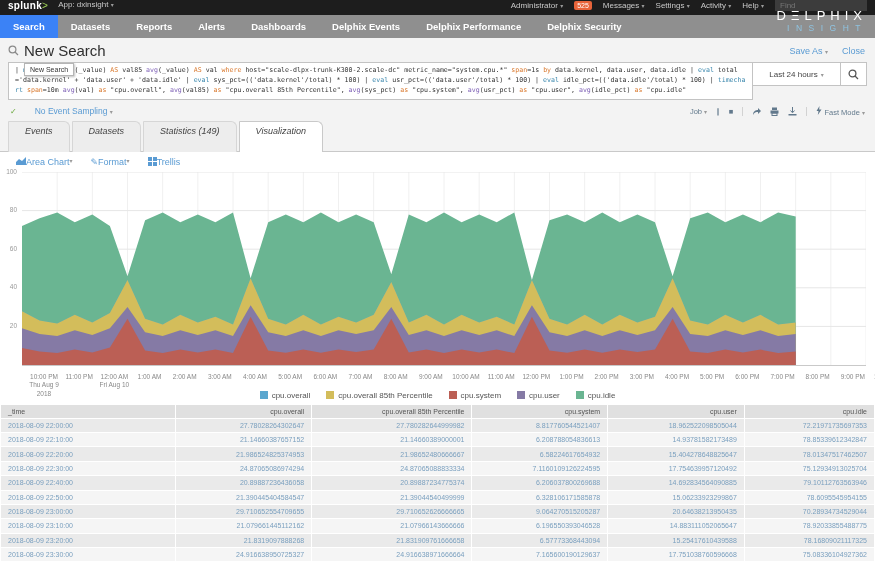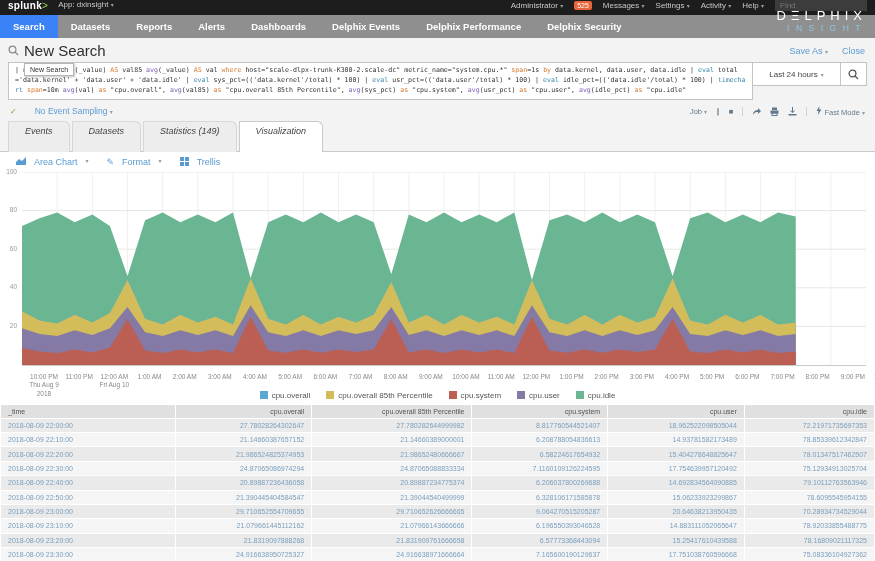--- a/index.html
+++ b/index.html
@@ -59,21 +59,21 @@
   .mini-icon { font-size:7.5px; color:#62798c; cursor:pointer; }
   .vsep { width:1px; height:9px; background:#d2d2d2; }
   
   .tabs { display:flex; padding:0 8px; border-bottom:1px solid #c9c9c9; font-size:9px; color:#444; }
   .tab { padding:4px 16px 16px; border:1px solid #d6d6d6; border-bottom:none; margin-right:2px;
          background:#ededed; position:relative; top:1px; cursor:pointer; border-radius:1px 6px 0 0;font-style:italic; }
   .tab.active { background:#fff; border-color:#c9c9c9; }
   
   .viz-area { background:#fff; }
   .viz-toolbar { display:flex; gap:18px; padding:5px 0 5px 16px; font-size:9px; color:#5a9bd3; }
-  .viz-btn { display:flex; gap:8px; cursor:pointer; }
+  .viz-btn { display:flex; gap:0; cursor:pointer; }
   .chart-wrap { position:relative; padding-left:22px; }
   .ylabels { position:absolute; left:0; top:0; width:19px; height:195px; }
   .ylabels span { position:absolute; right:2px; font-size:6.5px; color:#999; }
   .xlabels { position:relative; height:22px; font-size:6.5px; color:#888; }
   .xtick { position:absolute; top:2px; transform:translateX(-50%); text-align:center;
            line-height:1.35; white-space:nowrap; }
   .legend { display:flex; justify-content:center; gap:16px; font-size:8px; color:#555;
             padding:0 0 4px; margin-top:-2px; }
   .legend-item { display:flex; align-items:center; gap:4px; cursor:pointer; }
   .swatch { width:8px; height:8px; display:inline-block; }

